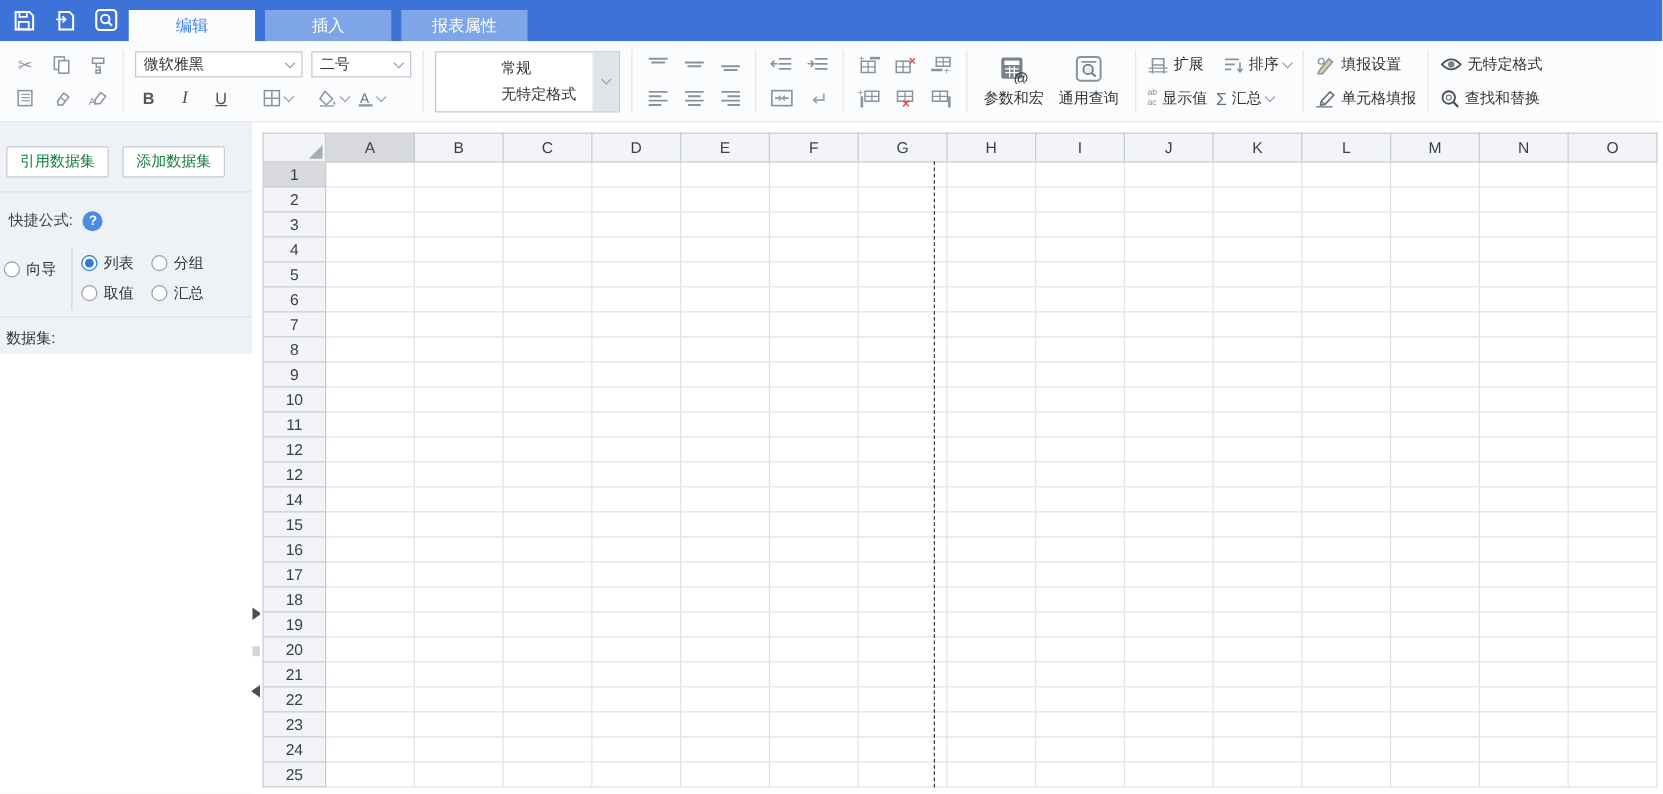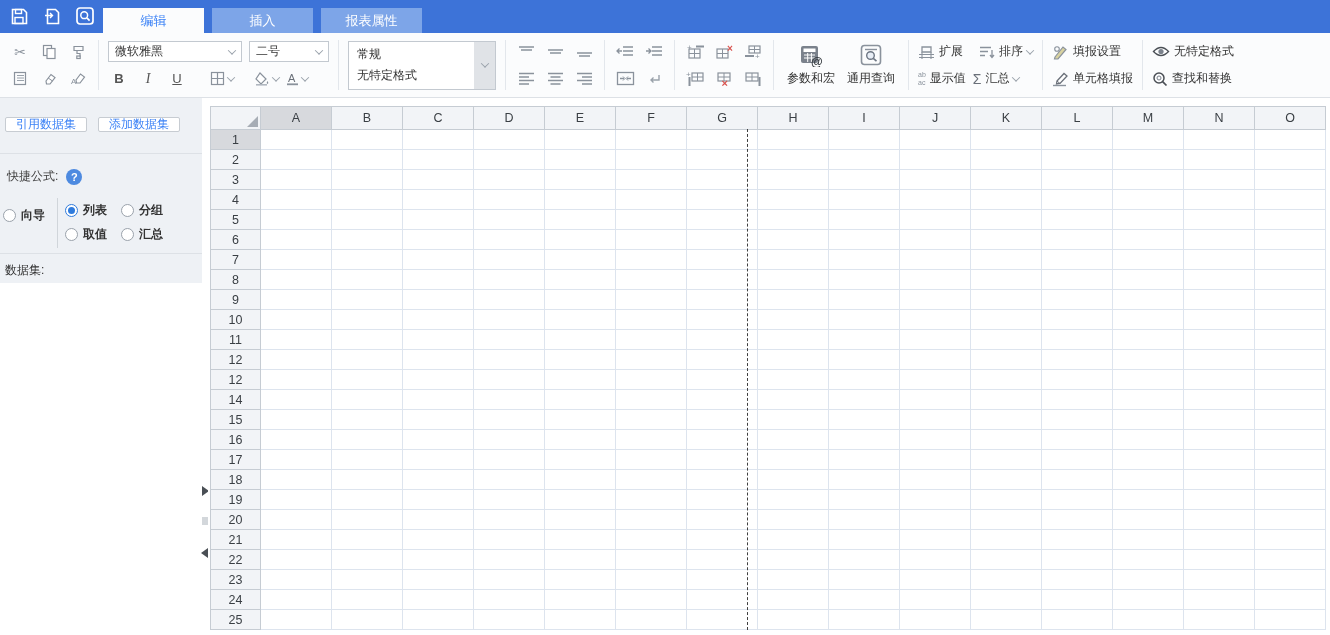--- a/index.html
+++ b/index.html
@@ -19,43 +19,43 @@
   .vsep { width:1px; height:50px; background:#e3e7ec; flex:none; }
   .tgroup { display:flex; flex-direction:column; justify-content:center; gap:5px; padding:0 9px; flex:none; }
   .trow { display:flex; align-items:center; gap:7px; height:22px; }
   .ibtn { min-width:22px; height:21px; display:flex; align-items:center; justify-content:center; cursor:pointer; border-radius:2px; color:#848c96; }
   .glyph { font-size:14px; color:#8a929c; line-height:1; }
   svg { display:block; }
   .chev { width:6px; height:6px; border-right:1.4px solid #9aa2ab; border-bottom:1.4px solid #9aa2ab; transform:rotate(45deg) translate(-1px,-1px); flex:none; }
 
   .select { height:21px; background:#fff; border:1px solid #c3c9d0; display:flex; align-items:center; padding:0 6px; font-size:12px; color:#333; cursor:pointer; }
   .select .sp { flex:1; }
-  .fmt-combo { width:148px; height:49px; background:#fff; border:1px solid #c3c9d0; display:flex; cursor:pointer; }
+  .fmt-combo { width:148px; height:49px; background:#fff; border:1px solid #c3c9d0; display:flex; cursor:pointer;padding-left:44px; }
   .fmt-lines { flex:1; display:flex; flex-direction:column; justify-content:space-around; padding:3px 8px; font-size:12px; color:#333; }
   .fmt-strip { width:21px; background:#e0e3e7; display:flex; align-items:center; justify-content:center; }
 
   .bold-b { font-weight:bold; font-size:13px; color:#555; }
   .ital-i { font-style:italic; font-family:"Liberation Serif",serif; font-size:14px; color:#555; }
   .und-u { text-decoration:underline; font-size:13px; color:#555; }
 
   .bigbtn { width:56px; display:flex; flex-direction:column; align-items:center; gap:3px; cursor:pointer; }
   .bigbtn .lbl { font-size:12px; color:#333; white-space:nowrap; }
   .labtn { display:flex; align-items:center; gap:4px; cursor:pointer; font-size:12px; color:#333; white-space:nowrap; }
   .ab-ic { font-size:7px; line-height:1.05; color:#8a929c; text-align:left; }
 
   
   .sidebar { position:absolute; left:0; top:98px; width:202px; height:537px; background:#eef1f5; }
   .sb-btnrow { position:absolute; left:5px; top:19px; display:flex; gap:11px; }
-  .sb-btn { height:15px; padding:0 10px; background:#fff; border:1px solid #c7ccd2; font-size:12px; color:#3b82f6; display:flex; align-items:center; cursor:pointer; border-radius:2px; }
+  .sb-btn { height:25px; padding:0 10px; background:#fff; border:1px solid #c7ccd2; font-size:12px; color:#15803d; display:flex; align-items:center; cursor:pointer; border-radius:2px; }
   .sb-hr { position:absolute; left:0; width:202px; border-top:1px solid #dde1e6; }
   .qf-row { position:absolute; left:7px; top:70px; display:flex; align-items:center; gap:8px; }
   .qf-label { font-size:12px; color:#404040; }
   .help { width:16px; height:16px; border-radius:50%; background:#4d8ae0; color:#fff; font-size:11px; font-weight:bold; display:flex; align-items:center; justify-content:center; cursor:pointer; }
   .radio-zone { position:absolute; left:0; top:100px; width:202px; height:52px; }
-  .radio-item { display:flex; align-items:center; gap:5px; cursor:pointer;font-weight:bold; }
+  .radio-item { display:flex; align-items:center; gap:5px; cursor:pointer; }
   .radio-item .rlbl { font-size:12px; color:#333; }
   .rdot { width:13px; height:13px; border:1px solid #9aa2ab; border-radius:50%; background:#fff; position:relative; flex:none; }
   .rdot.checked { border-color:#2f7bdc; }
   .rdot.checked::after { content:''; position:absolute; left:2px; top:2px; right:2px; bottom:2px; background:#2f7bdc; border-radius:50%; }
   #radio-wizard { position:absolute; left:3px; top:9px; }
   .radio-vline { position:absolute; left:57px; top:0; height:50px; width:1px; background:#d0d5da; }
   #radio-row1 { position:absolute; left:65px; top:4px; display:flex; gap:14px; }
   #radio-row2 { position:absolute; left:65px; top:28px; display:flex; gap:14px; }
   .ds-label { position:absolute; left:5px; top:164px; font-size:12px; color:#333; }
   .ds-area { position:absolute; left:0; top:185px; width:202px; height:352px; background:#fff; }

